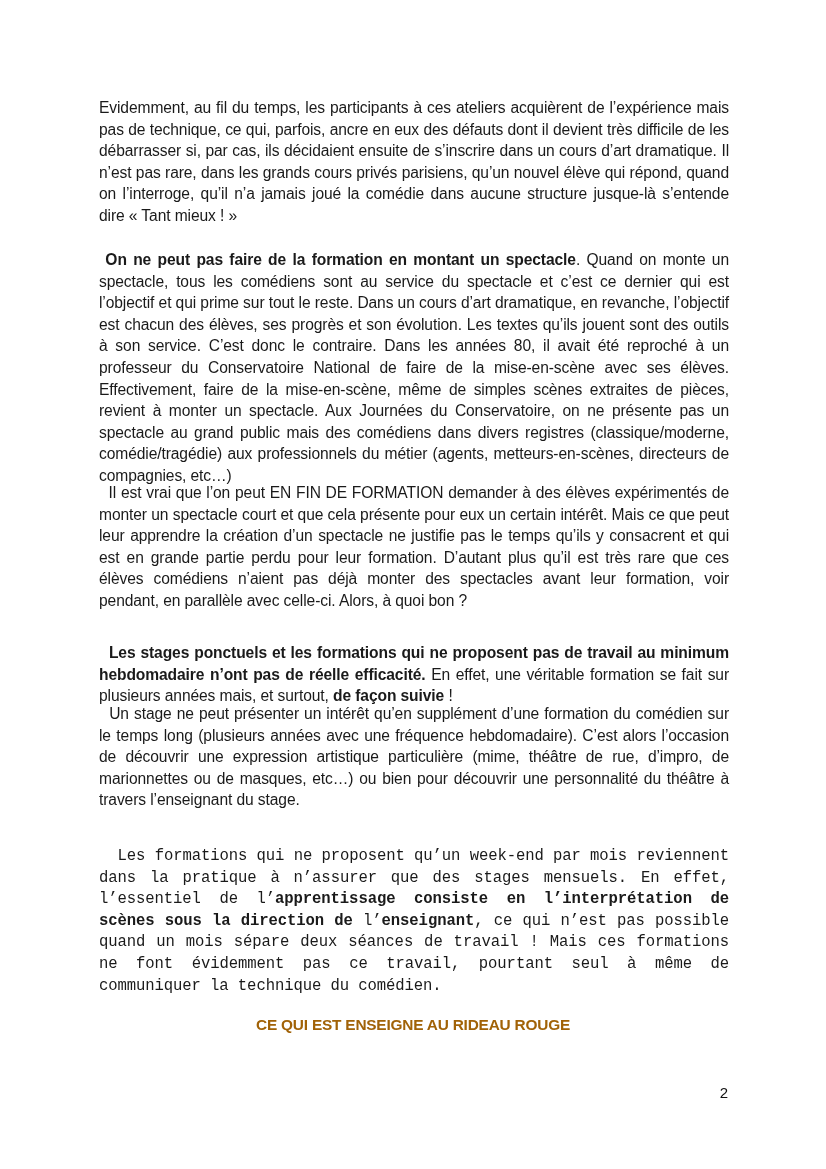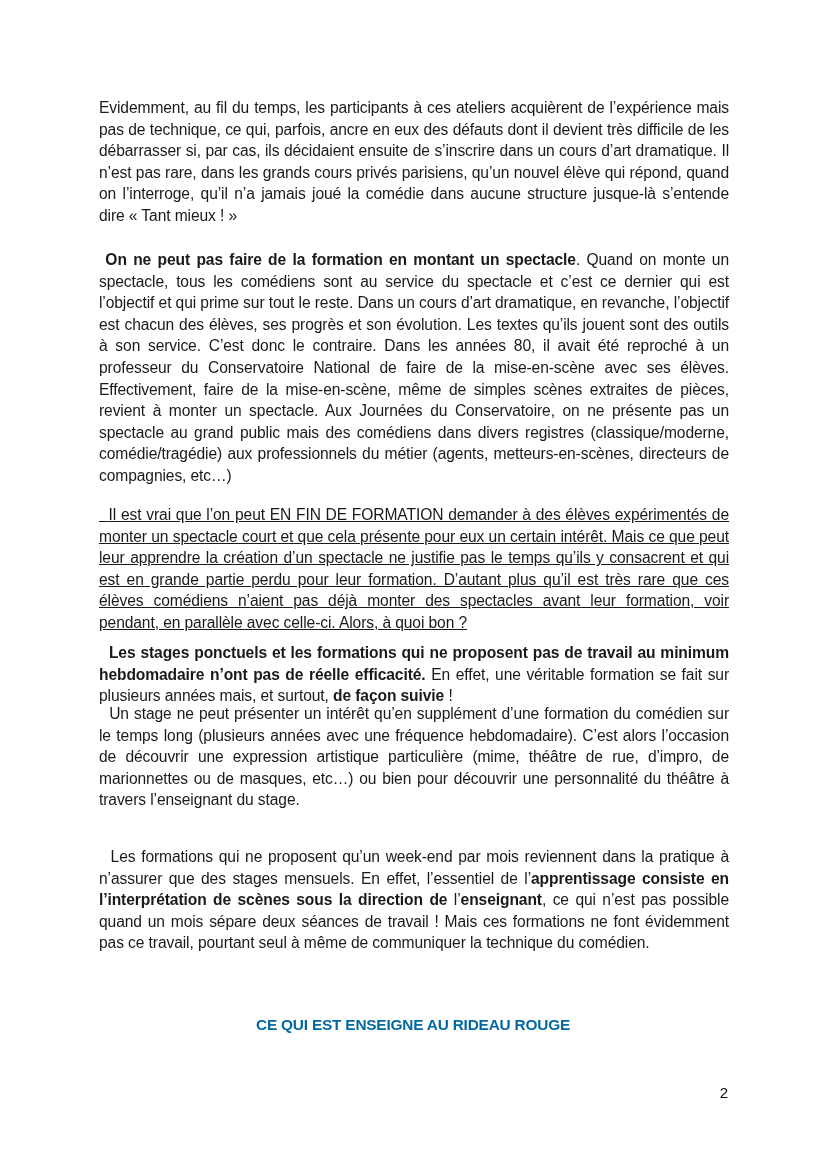--- a/index.html
+++ b/index.html
@@ -8,28 +8,28 @@
     .col {
       position: absolute; left: 99px; width: 630px;
       font-family: "Liberation Sans", sans-serif;
       font-size: 15.6px; line-height: 21.6px; color: #1a1a1a;
       text-align: justify; letter-spacing: -0.1px;
     }
     .col p { margin: 0; }
     b { font-weight: bold; }
     #p1 { top: 97px; }
     #p2 { top: 249px; }
-    #p3 { top: 504px; text-decoration: underline; }
+    #p3 { top: 482px; }
     #p4 { top: 642px; }
     #p5 { top: 703px; }
-    #p6 { top: 846px; }
+    #p6 { top: 846px; font-family: Liberation Mono, monospace; }
     .heading {
       position: absolute; left: 0; width: 826px; top: 1016px; text-align: center;
       font-family: "Liberation Sans", sans-serif; font-weight: bold; font-size: 15.4px;
-      color: #0369a1; letter-spacing: -0.2px;
+      color: #a16207; letter-spacing: -0.2px;
     }
     .pagenum {
       position: absolute; left: 700px; width: 28px; top: 1084px; text-align: right;
       font-family: "Liberation Sans", sans-serif; font-size: 15px; color: #111;
     }
   </style>
 </head>
 <body>
 
 <div class="page">

